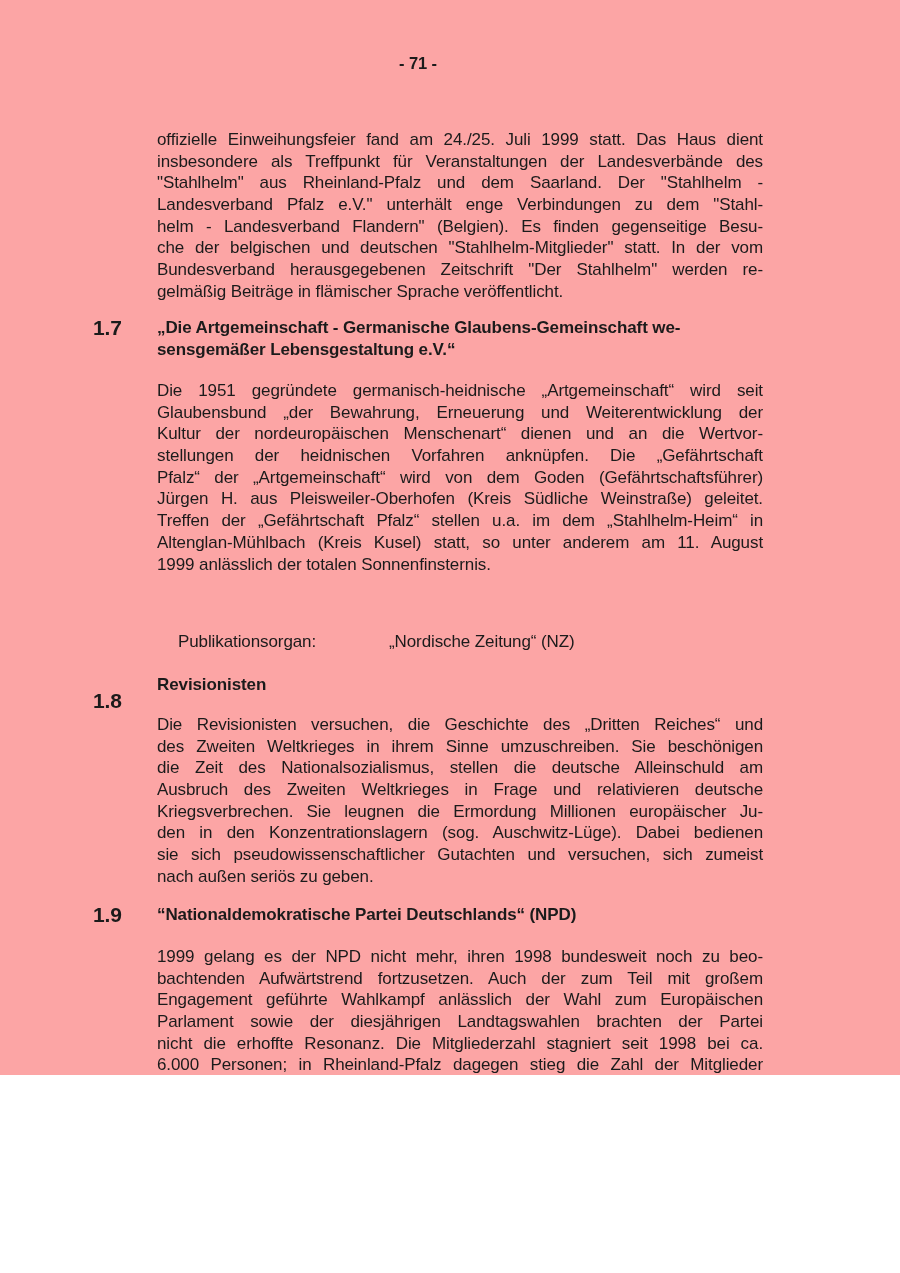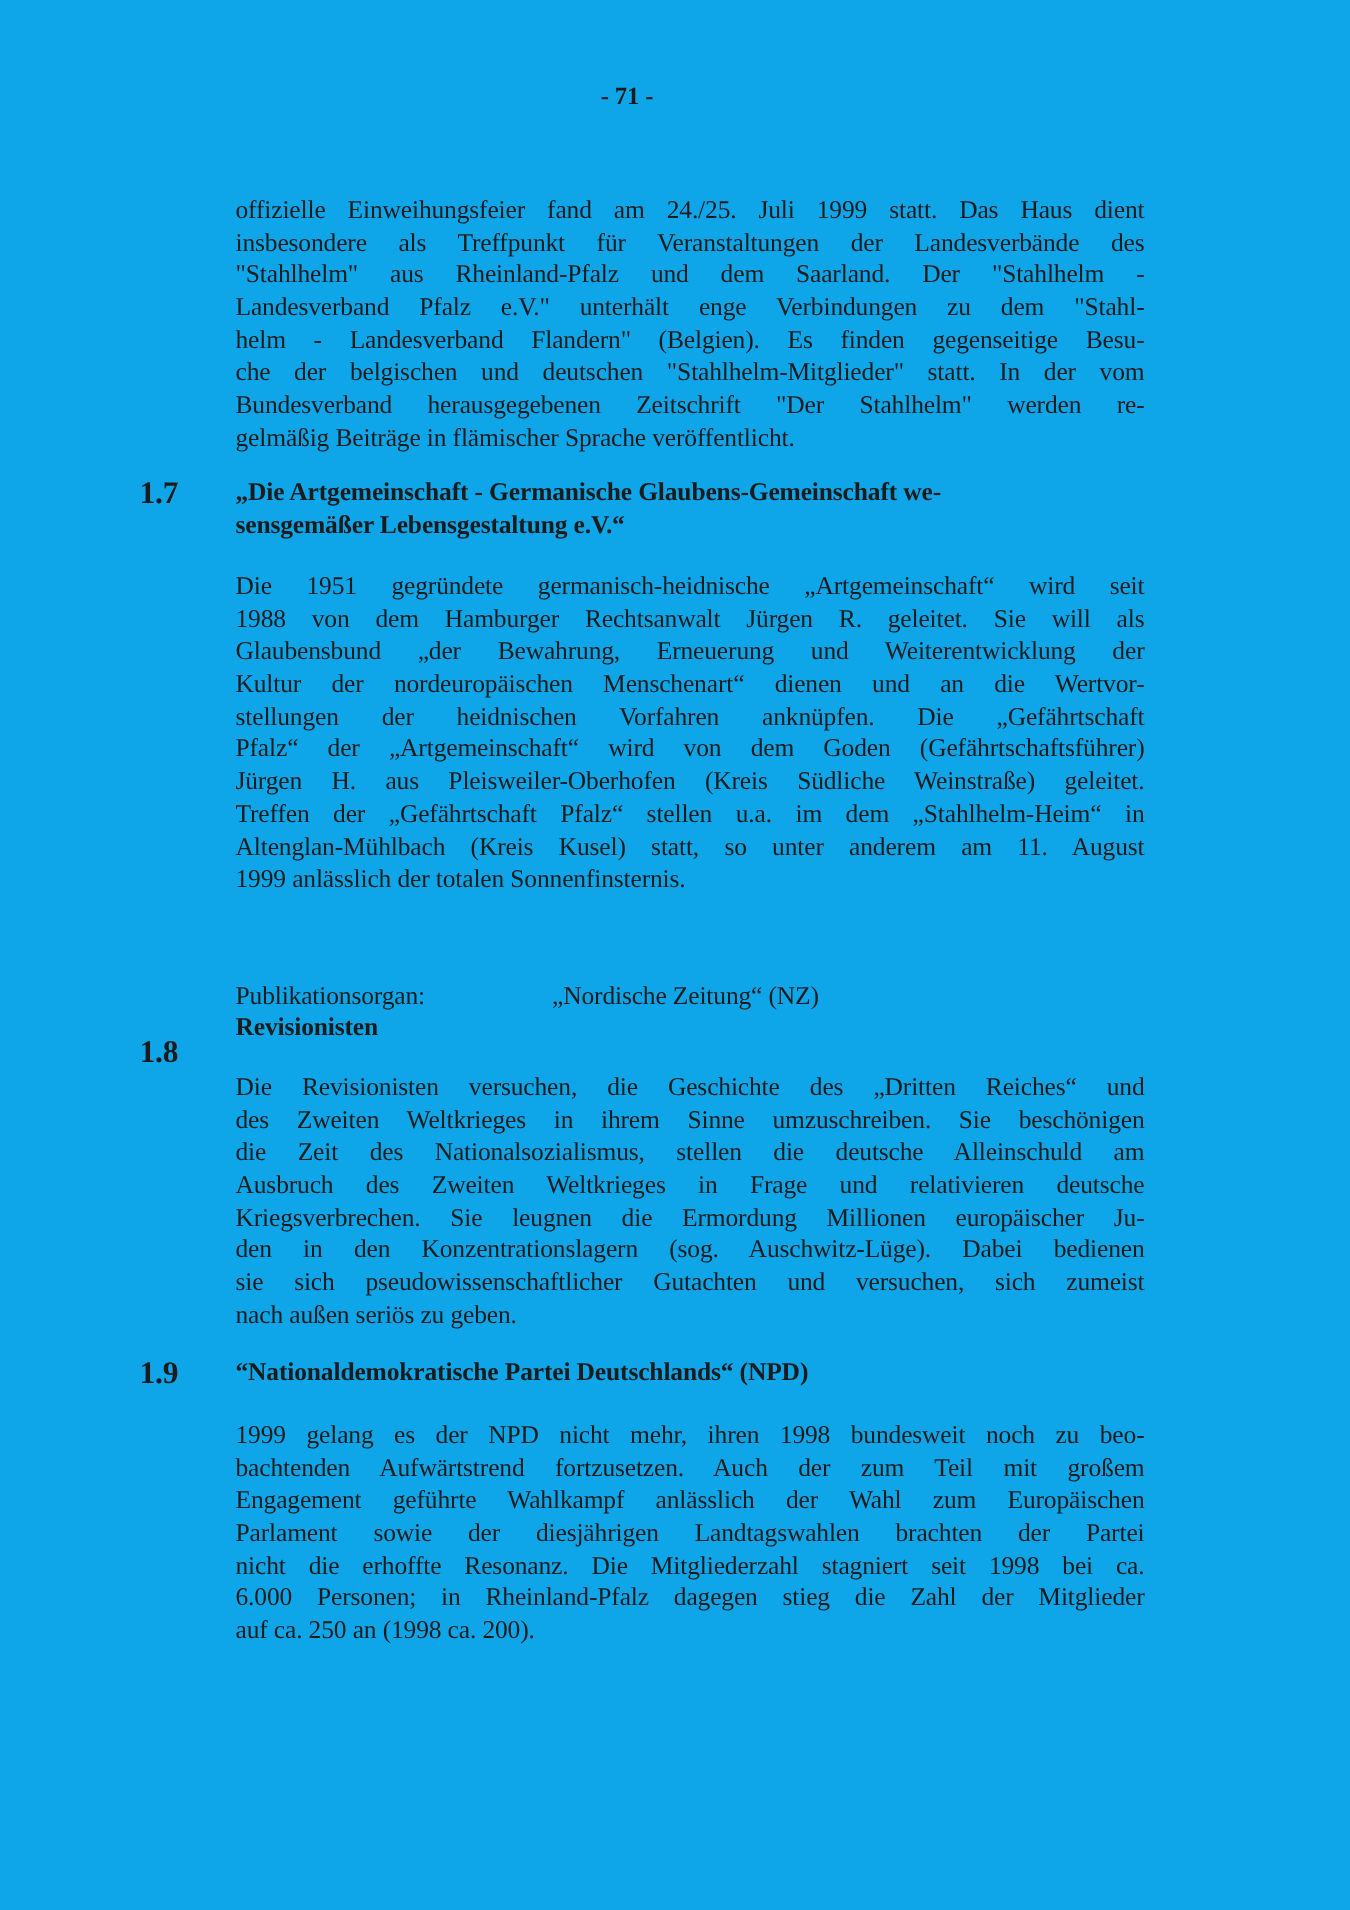--- a/index.html
+++ b/index.html
@@ -1,20 +1,20 @@
 <!DOCTYPE html>
 <html lang="de"><head>
 <meta charset="utf-8">
 <style>
   html,body{margin:0;padding:0;background:#ffffff;}
   .page{
     position:relative;
-    width:900px;height:1273px;
-    background:#0ea5e9;
-    font-family:Liberation Serif, serif;
+    width:900px;height:1075px;
+    background:#fca5a5;
+    font-family:Liberation Sans, sans-serif;
     color:#1b1b1b;
     font-size:17px;
     letter-spacing:-0.1px;
     overflow:hidden;
   }
   .pageno{
     position:absolute;top:54px;left:93px;width:650px;
     text-align:center;font-weight:700;font-size:16.5px;
   }
   .block{position:absolute;left:157px;width:606px;}
@@ -25,21 +25,21 @@
     white-space:normal;overflow:visible;
   }
   .line.end{text-align-last:left;}
   .hline{height:22px;line-height:22px;font-weight:700;text-align:left;}
   .kv-label{position:absolute;left:157px;line-height:21.7px;}
   .kv-value{position:absolute;left:368px;line-height:21.7px;}
   
   .p1{top:129px;}
   .h17{top:317px;} .n17{top:317px;}
   .b17{top:380px;}
-  .kv{top:653px;}
+  .kv{top:631px;margin-left:21px;}
   .h18{top:674px;} .n18{top:690px;}
   .b18{top:714px;}
   .h19{top:904px;} .n19{top:904px;}
   .b19{top:946px;}
 </style>
 </head>
 <body>
 
 <div class="page">
 
@@ -56,21 +56,20 @@
     <div class="line end">gelmäßig Beiträge in flämischer Sprache veröffentlicht.</div>
   </div>
 
   <div class="secnum n17">1.7</div>
   <div class="block h17">
     <div class="hline">„Die Artgemeinschaft - Germanische Glaubens-Gemeinschaft we-</div>
     <div class="hline">sensgemäßer Lebensgestaltung e.V.“</div>
   </div>
   <div class="block b17">
     <div class="line">Die 1951 gegründete germanisch-heidnische „Artgemeinschaft“ wird seit</div>
-    <div class="line">1988 von dem Hamburger Rechtsanwalt Jürgen R. geleitet. Sie will als</div>
     <div class="line">Glaubensbund „der Bewahrung, Erneuerung und Weiterentwicklung der</div>
     <div class="line">Kultur der nordeuropäischen Menschenart“ dienen und an die Wertvor-</div>
     <div class="line">stellungen der heidnischen Vorfahren anknüpfen. Die „Gefährtschaft</div>
     <div class="line">Pfalz“ der „Artgemeinschaft“ wird von dem Goden (Gefährtschaftsführer)</div>
     <div class="line">Jürgen H. aus Pleisweiler-Oberhofen (Kreis Südliche Weinstraße) geleitet.</div>
     <div class="line">Treffen der „Gefährtschaft Pfalz“ stellen u.a. im dem „Stahlhelm-Heim“ in</div>
     <div class="line">Altenglan-Mühlbach (Kreis Kusel) statt, so unter anderem am 11. August</div>
     <div class="line end">1999 anlässlich der totalen Sonnenfinsternis.</div>
   </div>
 

